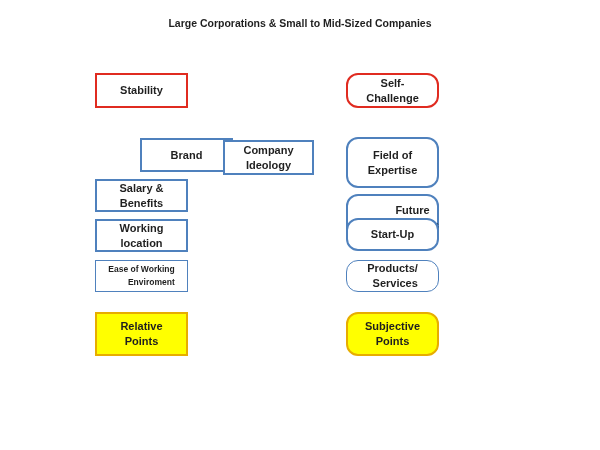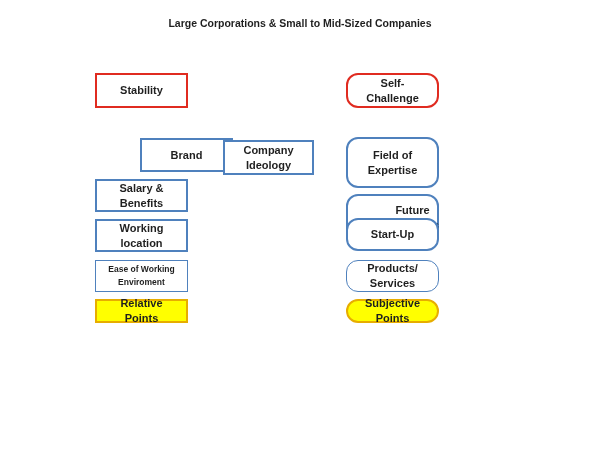--- a/index.html
+++ b/index.html
@@ -35,42 +35,42 @@
     text-align: center;
     background: #ffffff;
     color: #1f1f1f;
     font-weight: bold;
     font-size: 11px;
     line-height: 1.35;
     white-space: pre-line;
   }
   .red-box    { border: 2px solid var(--red-border, #e02b20); }
   .blue-box   { border: 2px solid var(--blue-border, #4f81bd); }
-  .blue-thin  { border: 1px solid var(--blue-border, #4f81bd); }
+  .blue-thin  { border: 1px solid var(--blue-border, #4f81bd); text-align: right; }
   .yellow-box {
     border: 2px solid var(--yellow-border, #e7ad00);
     background: var(--yellow-fill, #ffff00);
   }
   .small-text { font-size: 8.5px; line-height: 1.5; }
 
   
   .col-left  { left: 95px;  width: 93px; }
   .col-mid   { left: 223px; width: 91px; }
   .col-right { left: 346px; width: 93px; border-radius: 12px; }
 
   .row-header { top: 73px;  height: 35px; }
   .row-2      { top: 138px; height: 34px; margin-left: 45px; }
   .row-2r     { top: 137px; height: 51px; }
   .row-mid    { top: 140px; height: 35px; }
   .row-3      { top: 179px; height: 33px; }
   .row-3r     { top: 194px; height: 48px; padding-left: 40px; }
   .row-4      { top: 219px; height: 33px; }
   .row-4r     { top: 218px; height: 33px; }
   .row-5      { top: 260px; height: 32px; }
-  .row-footer { top: 299px; height: 24px; }
+  .row-footer { top: 312px; height: 44px; }
 </style>
 </head>
 <body>
 
 <div class="canvas">
 
   <div class="slide-title">Large Corporations &amp; Small to Mid-Sized Companies</div>
 
   <div class="box red-box col-left row-header">Stability</div>
 

